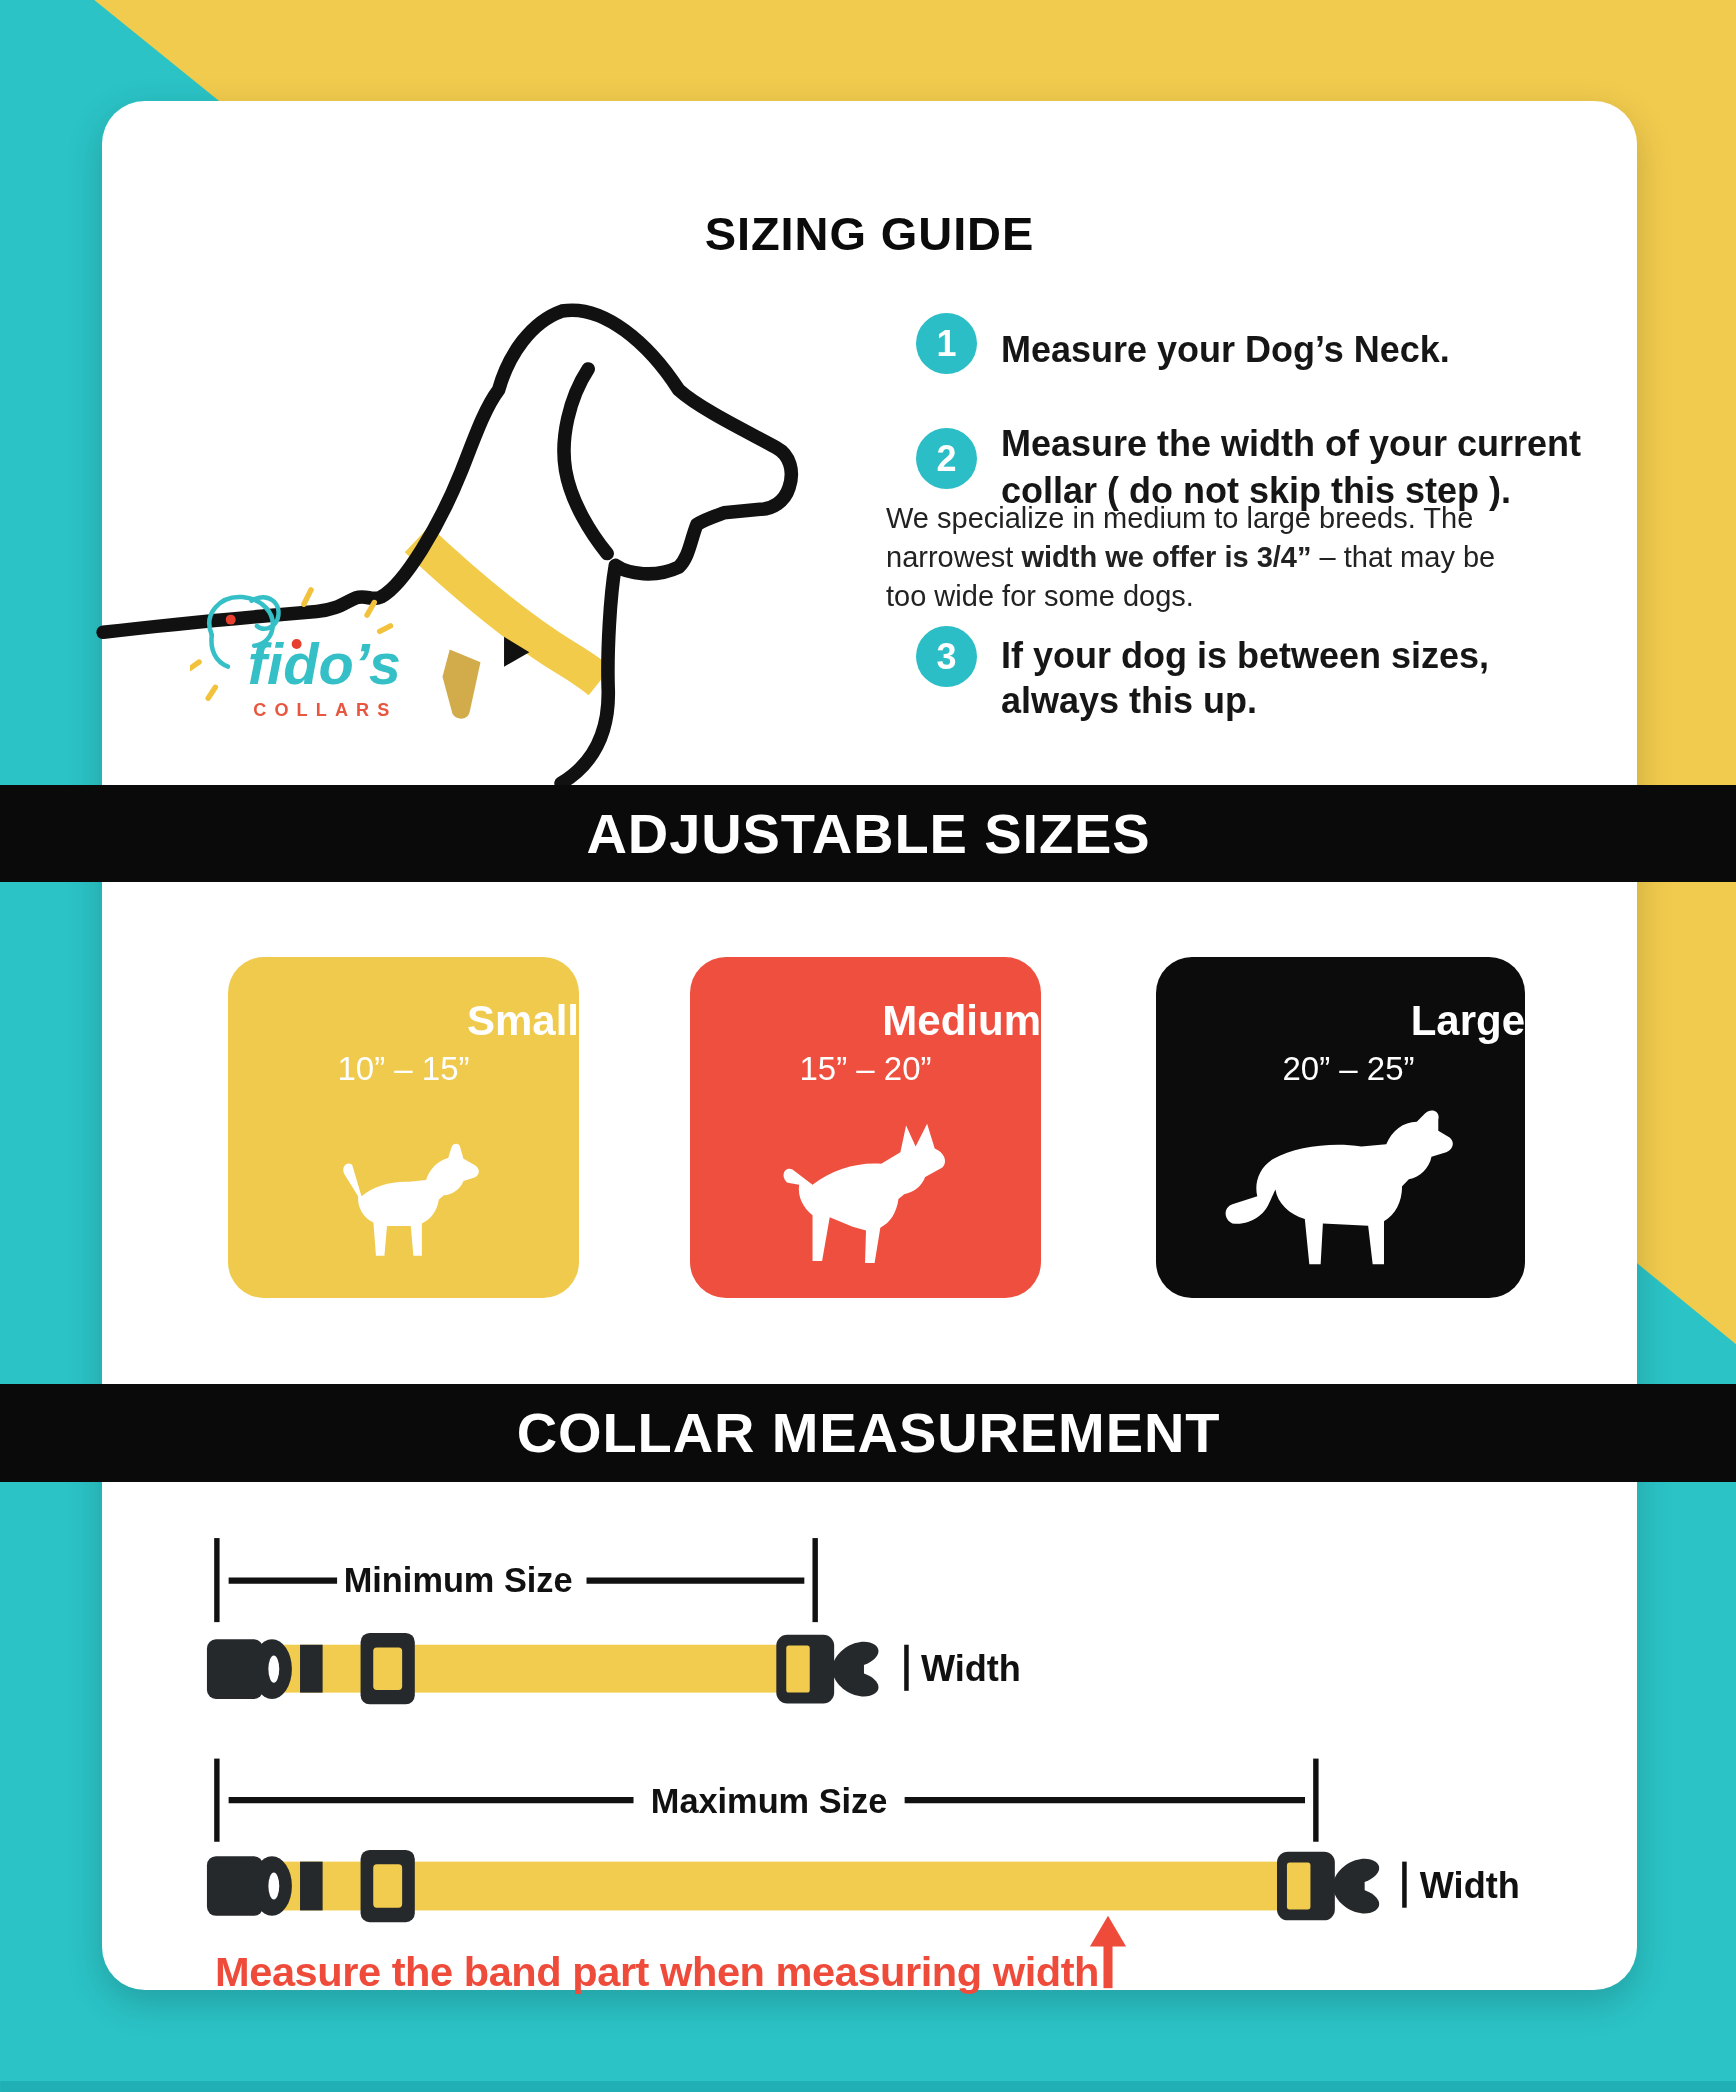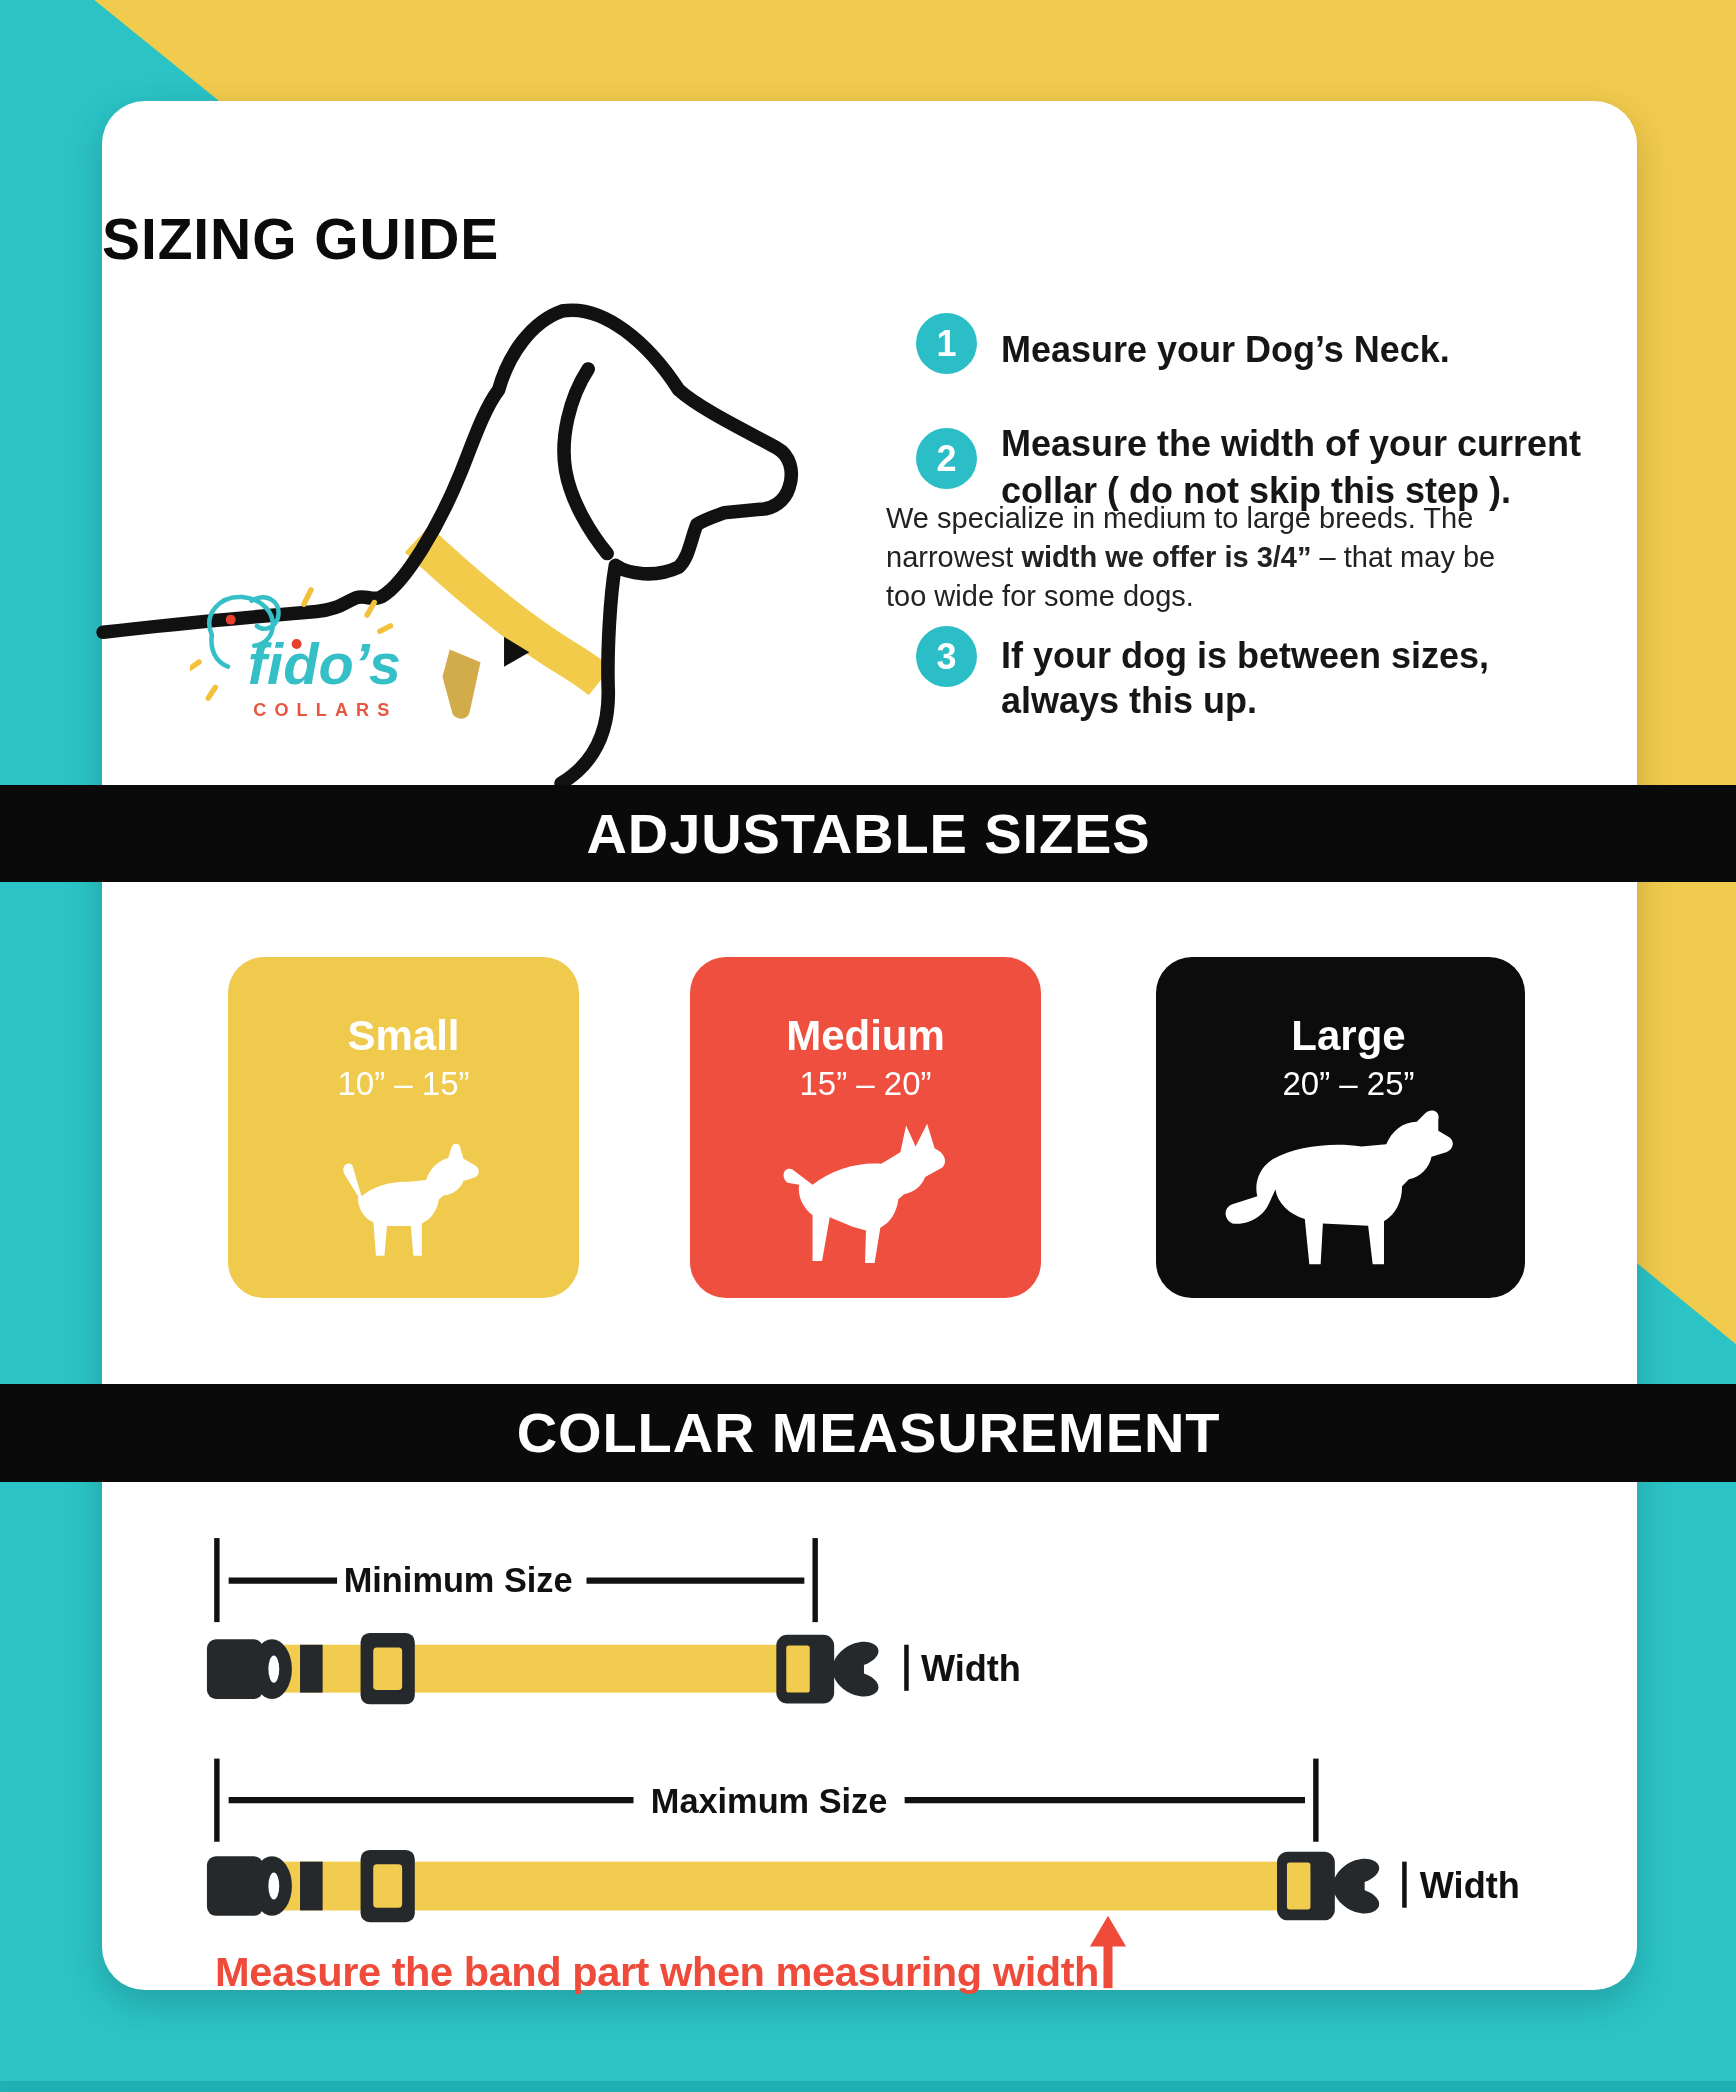--- a/index.html
+++ b/index.html
@@ -3,36 +3,36 @@
 <meta charset="utf-8">
 <style>
   html,body{margin:0;padding:0;background:#20b7bb;}
   #stage{position:relative;width:1737px;height:2092px;overflow:hidden;
          background:#2BC3C6;font-family:"Liberation Sans",sans-serif;}
   .abs{position:absolute;}
   
   .card{left:102px;top:101px;width:1535px;height:1889px;background:#ffffff;
         border-radius:43px;box-shadow:0 12.7px 36px rgba(0,0,0,.18);}
   
-  .title{left:102px;top:206px;width:1535px;font-size:57px;
+  .title{left:102px;top:206px;width:1535px;text-align:center;font-size:47px;
          font-weight:800;color:#0b0b0b;letter-spacing:0.9px;}
   
   .badge{width:61px;height:61px;border-radius:50%;background:#2BBEC6;color:#fff;
          font-size:36px;font-weight:800;display:flex;align-items:center;justify-content:center;}
   .step-text{font-size:36px;font-weight:700;color:#161616;line-height:47px;}
   .note{left:886px;top:499px;width:638px;font-size:29px;color:#222;line-height:39px;font-weight:400;}
   .note b{font-weight:700;}
   
   .banner{left:0;width:1737px;background:#0a0a0a;color:#fff;text-align:center;
           font-weight:800;letter-spacing:0.9px;font-size:56px;}
   .banner1{top:785px;height:97px;line-height:97px;}
   .banner2{top:1384px;height:98px;line-height:98px;}
   
   .size-card{top:957px;height:341px;border-radius:36px;color:#fff;text-align:center;}
-  .size-label{margin-top:55px;font-size:42px;font-weight:800;}
+  .size-label{margin-top:40px;font-size:42px;font-weight:800;text-align:right;}
   .size-range{margin-top:5.4px;font-size:33px;font-weight:500;}
   .size-dog{position:absolute;left:50%;transform:translateX(-50%);bottom:27px;}
   svg text{font-family:"Liberation Sans",sans-serif;}
 </style>
 </head>
 <body>
 
 <div id="stage">
 
   <svg class="abs" style="left:0;top:0;" width="1737" height="2092" viewBox="0 0 1920 2313">

